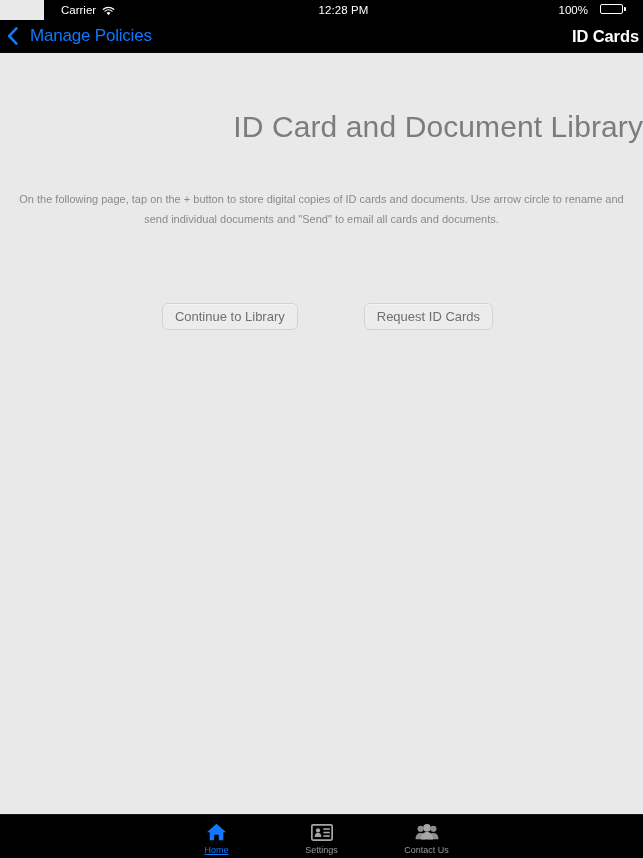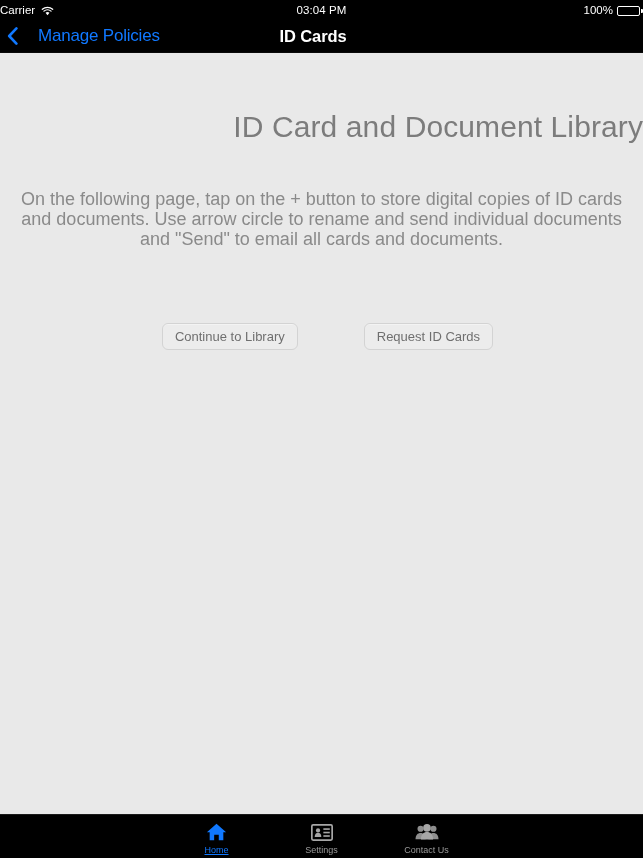--- a/index.html
+++ b/index.html
@@ -25,42 +25,43 @@
   }
 
   
   .status-bar {
     height: 20px;
     background: #000000;
     color: #ffffff;
     display: flex;
     align-items: center;
     font-size: 11.5px;
-    padding: 0 0;
+    padding: 0 17px;
     box-sizing: border-box;
     flex: 0 0 auto;
+    margin-left: 44px;
   }
   .status-left {
     display: flex;
     align-items: center;
     gap: 6px;
     width: 180px;
   }
   .status-center {
     flex: 1;
     text-align: center;
     font-size: 11.5px;
     letter-spacing: 0.1px;
   }
   .status-right {
     width: 180px;
     display: flex;
-    align-items: flex-end;
+    align-items: flex-start;
     justify-content: flex-end;
-    gap: 4px;
+    gap: 12px;
     font-size: 11.5px;
   }
   .wifi-icon {
     display: inline-block;
     width: 13px;
     height: 10px;
     position: relative;
     top: 1px;
   }
   .battery {
@@ -94,41 +95,41 @@
     background: #000000;
     display: flex;
     align-items: center;
     position: relative;
     flex: 0 0 auto;
     border-bottom: 1px solid #0a0a0a;
   }
   .nav-back {
     display: flex;
     align-items: center;
-    gap: 20px;
+    gap: 12px;
     padding-left: 7px;
     cursor: pointer;
     background: none;
     border: none;
   }
   .chevron-left {
     width: 11px;
     height: 18px;
     flex: 0 0 auto;
   }
   .nav-back-label {
     color: #1078ff;
     font-size: 17px;
     letter-spacing: -0.2px;
   }
   .nav-title {
     position: absolute;
     left: 0;
-    right: 17px;
-    text-align: center;
+    right: 4px;
+    text-align: right;
     color: #ffffff;
     font-size: 16.5px;
     font-weight: bold;
     pointer-events: none;
     letter-spacing: -0.1px;
   }
 
   
   .content {
     flex: 1 1 auto;
@@ -140,21 +141,21 @@
     text-align: right;
     color: #7c7c7c;
     font-size: 30px;
     font-weight: normal;
     margin: 0;
     padding-top: 57px;
     letter-spacing: 0.1px;
   }
   .para {
     color: #8a8a8a;
-    font-size: 18px;
+    font-size: 11px;
     line-height: 20px;
     text-align: center;
     margin: 0;
     padding: 0 14px;
   }
   .para-1 { margin-top: 45px; }
   .para-2 { margin-top: 22px; }
 
   .button-row {
     display: flex;
@@ -220,21 +221,21 @@
     <div class="status-left">
       <span>Carrier</span>
       <span class="wifi-icon">
         <svg viewBox="0 0 16 12" width="13" height="10" aria-hidden="true">
           <path d="M8 11.2 L5.6 8.2 A3.8 3.8 0 0 1 10.4 8.2 Z" fill="#ffffff"></path>
           <path d="M3.6 6.2 A6.6 6.6 0 0 1 12.4 6.2" stroke="#ffffff" stroke-width="1.5" fill="none" stroke-linecap="round"></path>
           <path d="M1.6 3.9 A9.6 9.6 0 0 1 14.4 3.9" stroke="#ffffff" stroke-width="1.5" fill="none" stroke-linecap="round"></path>
         </svg>
       </span>
     </div>
-    <div class="status-center">03:04 PM</div>
+    <div class="status-center">12:28 PM</div>
     <div class="status-right">
       <span>100%</span>
       <span class="battery">
         <span class="battery-body"><span class="battery-fill"></span></span>
         <span class="battery-cap"></span>
       </span>
     </div>
   </div>
 
   <div class="nav-bar">

